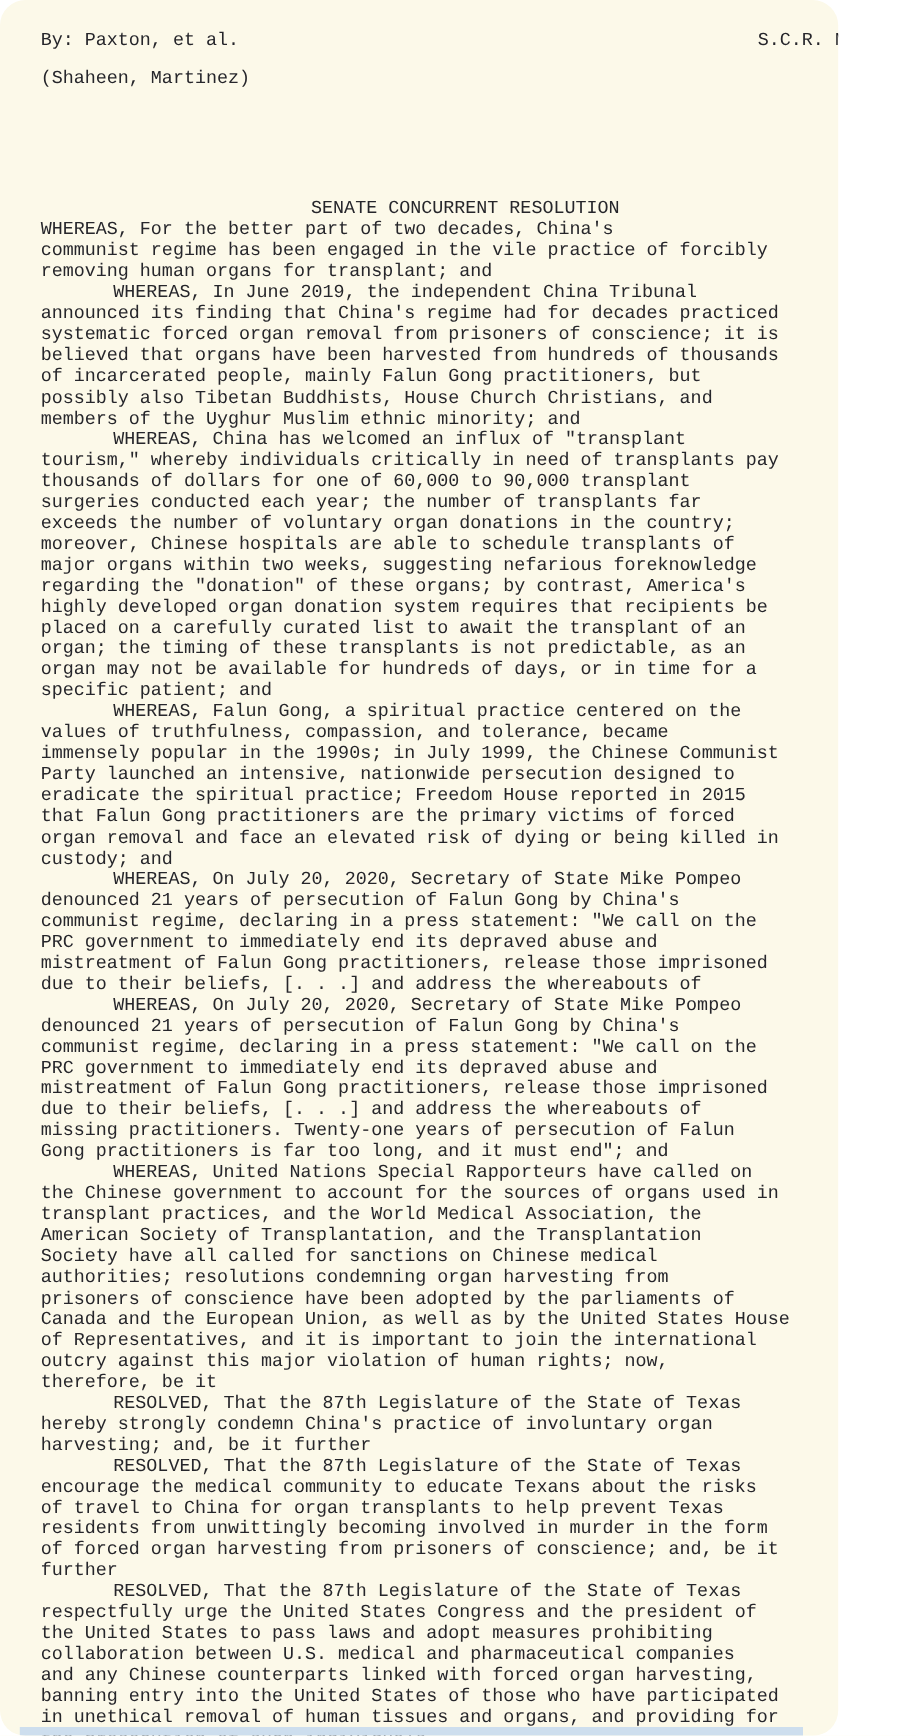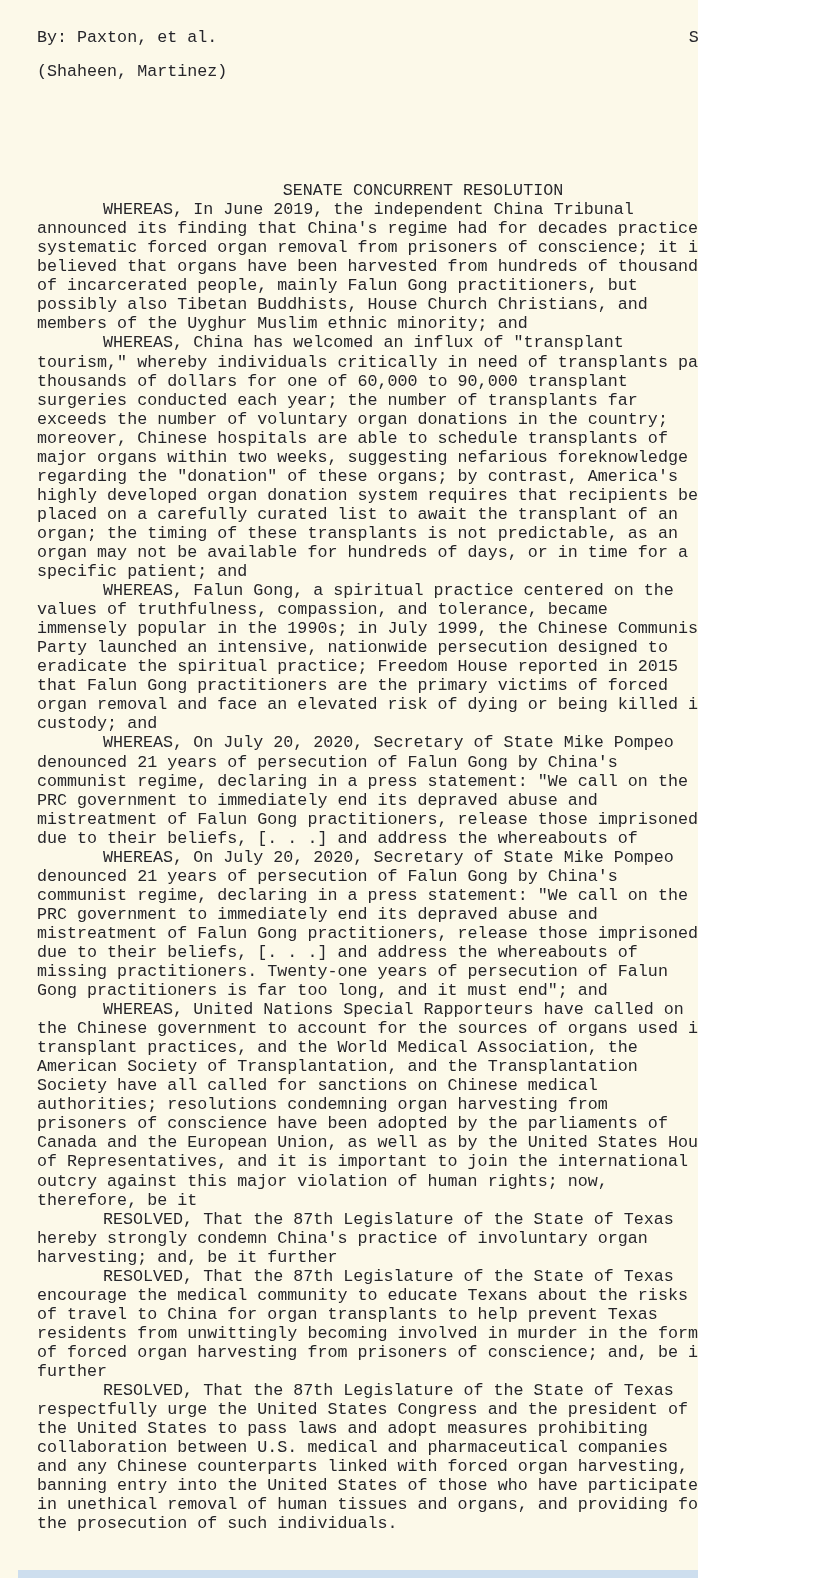--- a/index.html
+++ b/index.html
@@ -1,28 +1,29 @@
 <!DOCTYPE html>
 <html><head>
 <meta charset="utf-8">
 <style>
   html, body {
     margin: 0;
     padding: 0;
   }
   .page {
     position: relative;
-    width: 698px;
+    width: 762px;
     height: 1578px;
     background: #fcf9e9;
     color: #26262b;
     font-family: "Liberation Mono", "DejaVu Sans Mono", monospace;
     font-size: 16.7px;
     line-height: 19.05px;
     overflow: hidden;
+    border-radius: 23px;
   }
   .column {
     position: absolute;
     left: 37px;
     top: 28px;
     width: 772px;
   }
   .byline-row {
     display: flex;
     justify-content: space-between;
@@ -57,20 +58,23 @@
 
 <div class="page" style="background: rgb(252, 249, 233); color: rgb(38, 38, 43);">
   <div class="column">
     <div class="byline-row">
       <span>By: Paxton, et al.</span>
       <span>S.C.R. No. 2</span>
     </div>
     <div class="sponsors">(Shaheen, Martinez)</div>
     <div class="doc-title">SENATE CONCURRENT RESOLUTION</div>
     <div id="paragraphs">
+        <div class="paragraph">WHEREAS, For the better part of two decades, China's
+communist regime has been engaged in the vile practice of forcibly
+removing human organs for transplant; and</div>
         <div class="paragraph indent">WHEREAS, In June 2019, the independent China Tribunal
 announced its finding that China's regime had for decades practiced
 systematic forced organ removal from prisoners of conscience; it is
 believed that organs have been harvested from hundreds of thousands
 of incarcerated people, mainly Falun Gong practitioners, but
 possibly also Tibetan Buddhists, House Church Christians, and
 members of the Uyghur Muslim ethnic minority; and</div>
         <div class="paragraph indent">WHEREAS, China has welcomed an influx of "transplant
 tourism," whereby individuals critically in need of transplants pay
 thousands of dollars for one of 60,000 to 90,000 transplant

